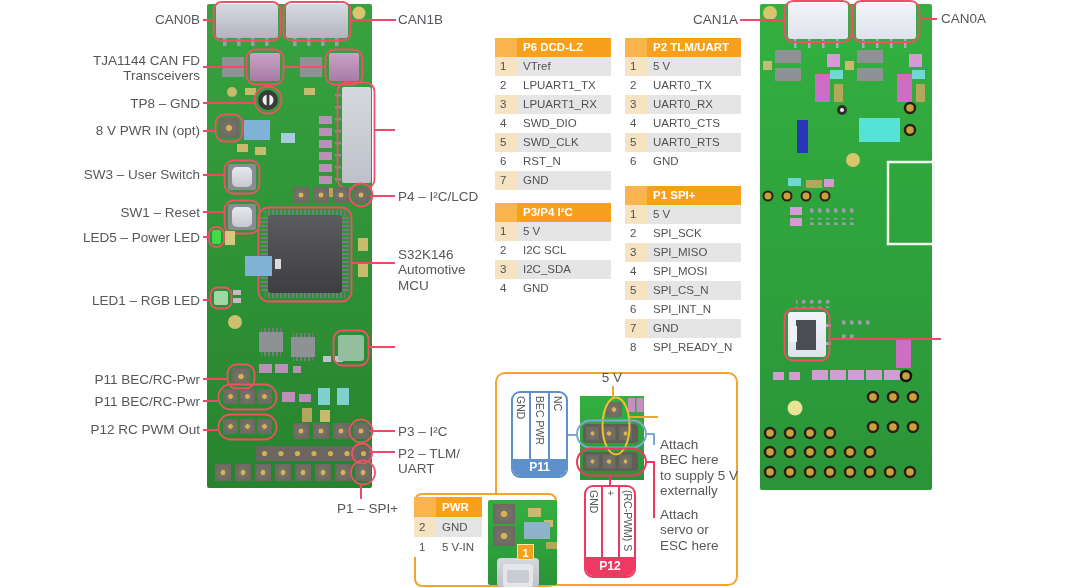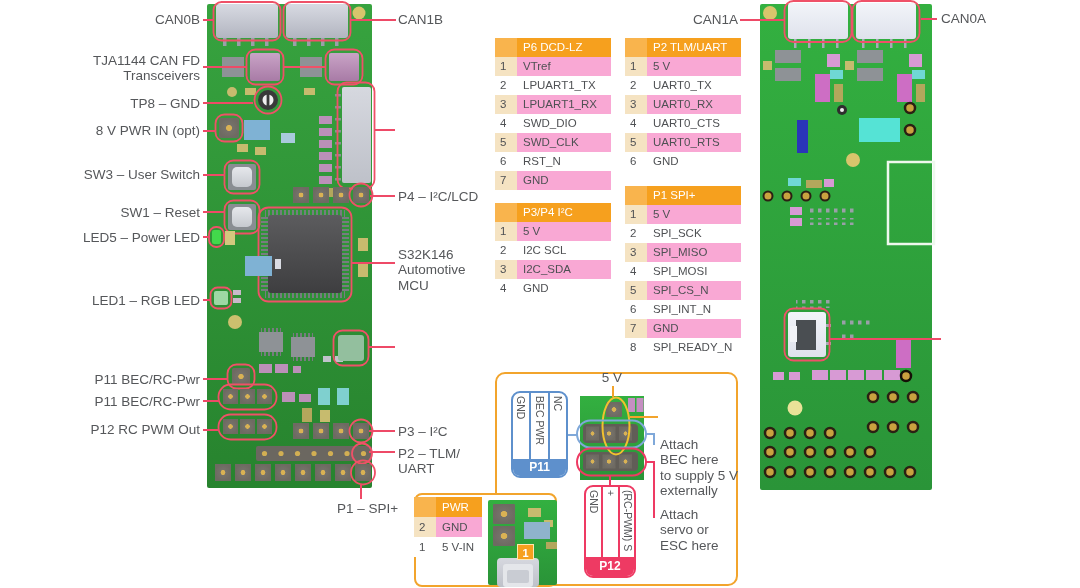--- a/index.html
+++ b/index.html
@@ -11,25 +11,25 @@
   .ln{position:absolute;background:#ee4a67}
   .ln.o{background:#f2a42c}
   .ln.b{background:#7fa8d9}
   .ln.p{background:#ee3a63}
   .obox{position:absolute;border:2.5px solid #f2a42c;border-radius:10px;box-sizing:border-box}
   .wbox{background:#fff;border-radius:8px}
   .ptable{position:absolute;width:116px;font-size:11.5px;color:#4f5154}
   .trow{display:flex;height:19px;line-height:19px}
   .trow .n{flex:0 0 17px;padding-left:5px}
   .trow .s{flex:1;padding-left:6px}
-  .thead{font-weight:normal;color:#fff}
+  .thead{font-weight:bold;color:#fff}
   .thead .n{background:#f9b44d}
   .thead .s{background:#f6a01e}
   .odd .n{background:#f5e3c2}
-  .odd .s{background:#f9a8d4}
+  .odd .s{background:#e5e5e5}
   .even .n,.even .s{background:#fff}
   .pwrt{width:68px}
   .pwrt .trow{height:20px;line-height:20px}
   .vtable{position:absolute;background:#fff;border:2px solid;border-radius:9px;
     display:flex;flex-direction:column;overflow:hidden;box-sizing:border-box}
   .vcols{flex:1;display:flex}
   .vcol{flex:1;writing-mode:vertical-rl;font-size:10.5px;color:#55575a;
     padding-top:3px;border-left:2px solid;line-height:16px}
   .vcol:first-child{border-left:none}
   .vfoot{color:#fff;font-weight:bold;text-align:center;font-size:12px;height:17px;line-height:17px}

